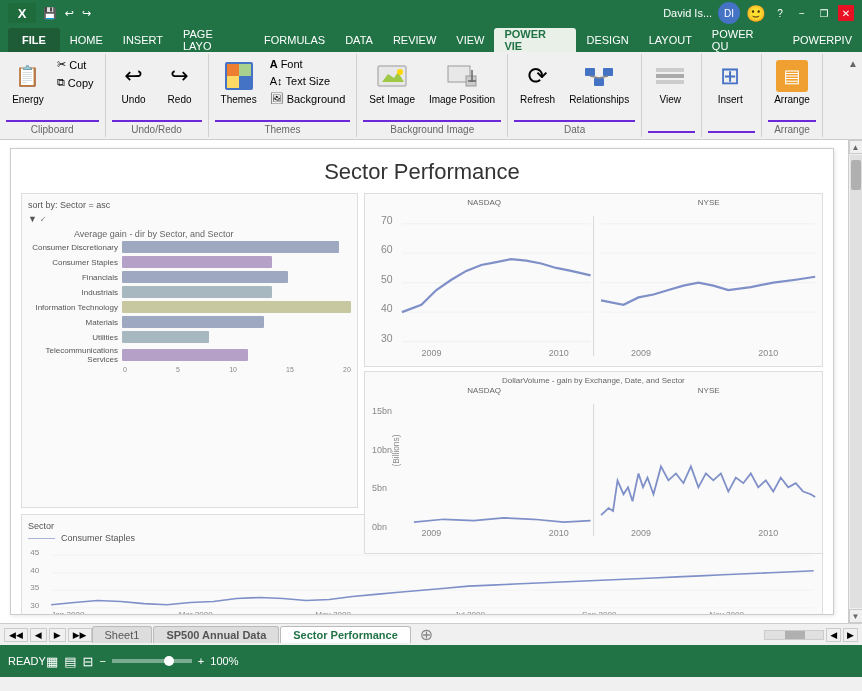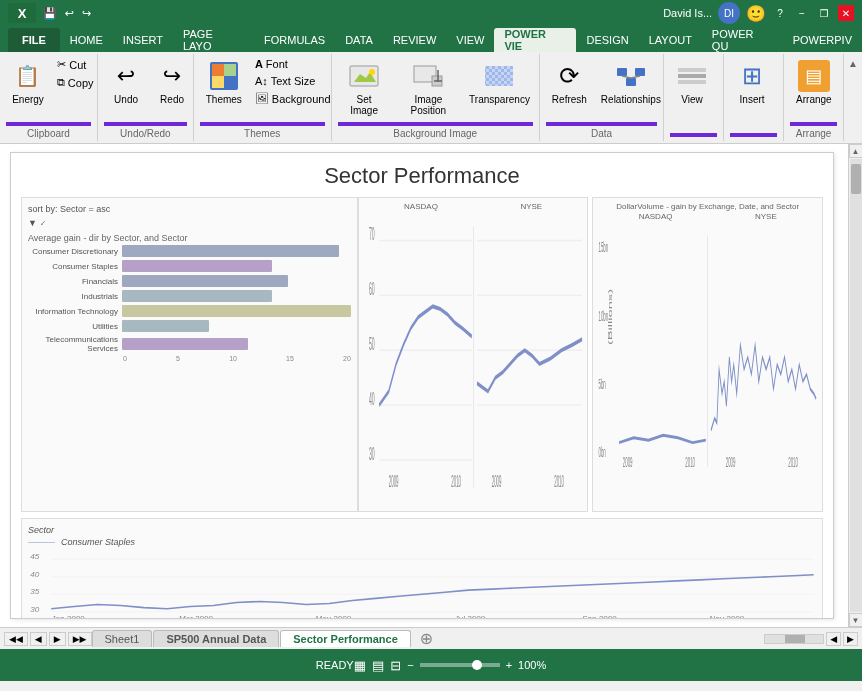--- a/index.html
+++ b/index.html
@@ -96,21 +96,21 @@
       flex: 1;
       gap: 2px;
     }
     .ribbon-group-label {
       font-size: 10px;
       color: #666;
       text-align: center;
       width: 100%;
       margin-top: 2px;
       padding-top: 2px;
-      border-top: 4px solid #6d28d9;
+      border-top: 2px solid #6d28d9;
     }
     .ribbon-btn {
       display: flex;
       flex-direction: column;
       align-items: center;
       justify-content: flex-start;
       padding: 3px 5px;
       cursor: pointer;
       border-radius: 3px;
       border: 1px solid transparent;
@@ -192,20 +192,21 @@
       font-size: 22px;
       font-weight: 300;
       color: #333;
       margin-bottom: 8px;
     }
 
     .chart-subtitle {
       font-size: 9px;
       color: #666;
       margin-bottom: 2px;
+      margin-left: 46px;
     }
     .chart-filter {
       font-size: 9px;
       color: #555;
       margin-bottom: 4px;
     }
 
     
     .bar-chart {
       display: flex;
@@ -253,21 +254,21 @@
     }
     .sheet-tab.bold { font-weight: bold; text-align: right; }
 
     
     .status-bar {
       height: 22px;
       background: #217346;
       color: white;
       display: flex;
       align-items: center;
-      justify-content: center;
+      justify-content: flex-start;
       padding: 16px 8px;
       font-size: 11px;
     }
     .status-right {
       display: flex;
       align-items: center;
       gap: 6px;
     }
     .zoom-slider {
       width: 80px;
@@ -415,36 +416,20 @@
         <div class="ribbon-btn-icon">
           <svg width="32" height="32">
               <rect x="2" y="6" width="22" height="16" fill="#e8e8e8" stroke="#999" stroke-width="1"></rect>
               <rect x="20" y="16" width="10" height="10" fill="#ccc" stroke="#999" stroke-width="1"></rect>
               <line x1="26" y1="10" x2="26" y2="22" stroke="#666" stroke-width="1.5"></line>
               <line x1="22" y1="21" x2="30" y2="21" stroke="#666" stroke-width="1.5"></line>
             </svg>
         </div>
         <div class="ribbon-btn-label">Image Position</div>
       </div>
-      <div class="ribbon-btn">
-        <div class="ribbon-btn-icon">
-          <svg width="32" height="32">
-            <defs>
-                <pattern id="checker" width="6" height="6" patternUnits="userSpaceOnUse">
-                  <rect width="6" height="6" fill="#ccc"></rect>
-                  <rect width="3" height="3" fill="#fff"></rect>
-                  <rect x="3" y="3" width="3" height="3" fill="#fff"></rect>
-                </pattern>
-              </defs>
-            <rect x="2" y="6" width="28" height="20" fill="url(#checker)" rx="1"></rect>
-            <rect x="2" y="6" width="28" height="20" fill="rgba(100,150,255,0.4)" rx="1"></rect>
-          </svg>
-        </div>
-        <div class="ribbon-btn-label">Transparency</div>
-      </div>
     </div>
     <div class="ribbon-group-label">Background Image</div>
   </div>
 
   <div class="ribbon-group">
     <div class="ribbon-group-content">
       <div class="ribbon-btn">
         <div class="ribbon-btn-icon" style="font-size:24px;">⟳</div>
         <div class="ribbon-btn-label">Refresh</div>
       </div>
@@ -505,21 +490,21 @@
   </div>
 </div>
 
 <div class="main-area">
 
   <div class="sheet-content">
 
     <div class="dashboard">
       <div class="dashboard-title">Sector Performance</div>
 
-      <div style="display:flex; height: calc(100% - 130px); gap: 0;">
+      <div style="display:flex; height: calc(100% - 130px); gap: 6px;">
 
         <div style="width: 42%; border: 1px solid #ddd; padding: 6px; background: #fafafa;">
           <div class="chart-filter">sort by: Sector = asc</div>
           <div style="display:flex; align-items:center; gap:4px; margin-bottom:4px;">
             <span style="font-size:9px; color:#555;">▼ 🗸</span>
           </div>
           <div class="chart-subtitle">Average gain - dir by Sector, and Sector</div>
 
           <div class="bar-chart">
 
@@ -547,20 +532,26 @@
                   <div class="bar-fill" style="width: 65.5172%; background: rgb(168, 184, 192);"></div>
                 </div>
               </div>
               <div class="bar-row">
                 <div class="bar-label">Information Technology</div>
                 <div class="bar-container">
                   <div class="bar-fill" style="width: 100%; background: rgb(200, 200, 160);"></div>
                 </div>
               </div>
               <div class="bar-row">
+                <div class="bar-label">Materials</div>
+                <div class="bar-container">
+                  <div class="bar-fill" style="width: 62.069%; background: rgb(158, 168, 192);"></div>
+                </div>
+              </div>
+              <div class="bar-row">
                 <div class="bar-label">Utilities</div>
                 <div class="bar-container">
                   <div class="bar-fill" style="width: 37.931%; background: rgb(168, 184, 192);"></div>
                 </div>
               </div>
               <div class="bar-row">
                 <div class="bar-label">Telecommunications Services</div>
                 <div class="bar-container">
                   <div class="bar-fill" style="width: 55.1724%; background: rgb(181, 160, 200);"></div>
                 </div>
@@ -569,21 +560,21 @@
 
           <div style="display:flex; justify-content:space-between; padding-left:95px; font-size:7px; color:#888; margin-top:2px;">
             <span>0</span>
               <span>5</span>
               <span>10</span>
               <span>15</span>
               <span>20</span>
           </div>
         </div>
 
-        <div style="flex:1; display:flex; gap:4px;">
+        <div style="flex:1; display:flex; flex-direction:column; gap:4px;">
 
           <div style="flex:1; border:1px solid #ddd; padding:4px; background:#fafafa; position:relative;">
             <div style="display:flex; justify-content:space-around; font-size:8px; color:#666; margin-bottom:2px;">
               <span>NASDAQ</span>
               <span>NYSE</span>
             </div>
             <svg width="100%" height="90%" viewBox="0 0 300 100" preserveAspectRatio="none">
 
               <text x="8" y="10" font-size="7" fill="#888">70</text>
               <text x="8" y="30" font-size="7" fill="#888">60</text>
@@ -638,21 +629,21 @@
 
               <text x="35" y="100" font-size="6" fill="#888">2009</text>
               <text x="120" y="100" font-size="6" fill="#888">2010</text>
               <text x="175" y="100" font-size="6" fill="#888">2009</text>
               <text x="260" y="100" font-size="6" fill="#888">2010</text>
             </svg>
           </div>
         </div>
       </div>
 
-      <div style="margin-top:6px; border:1px solid #ddd; padding:6px; background:#fafafa; height:115px;font-style:italic;">
+      <div style="margin-top:6px; border:1px solid #ddd; padding:6px; background:#fafafa; height:115px;">
         <div style="font-size:9px; color:#555; margin-bottom:2px;">Sector</div>
         <div style="display:flex; align-items:center; gap:6px; margin-bottom:2px;">
           <span style="font-size:9px; color:#7f8fc8;">———</span>
           <span style="font-size:9px; color:#555;">Consumer Staples</span>
         </div>
         <svg width="100%" height="72" viewBox="0 0 680 70" preserveAspectRatio="none">
 
           <text x="2" y="10" font-size="7" fill="#888">45</text>
           <text x="2" y="27" font-size="7" fill="#888">40</text>
           <text x="2" y="44" font-size="7" fill="#888">35</text>

